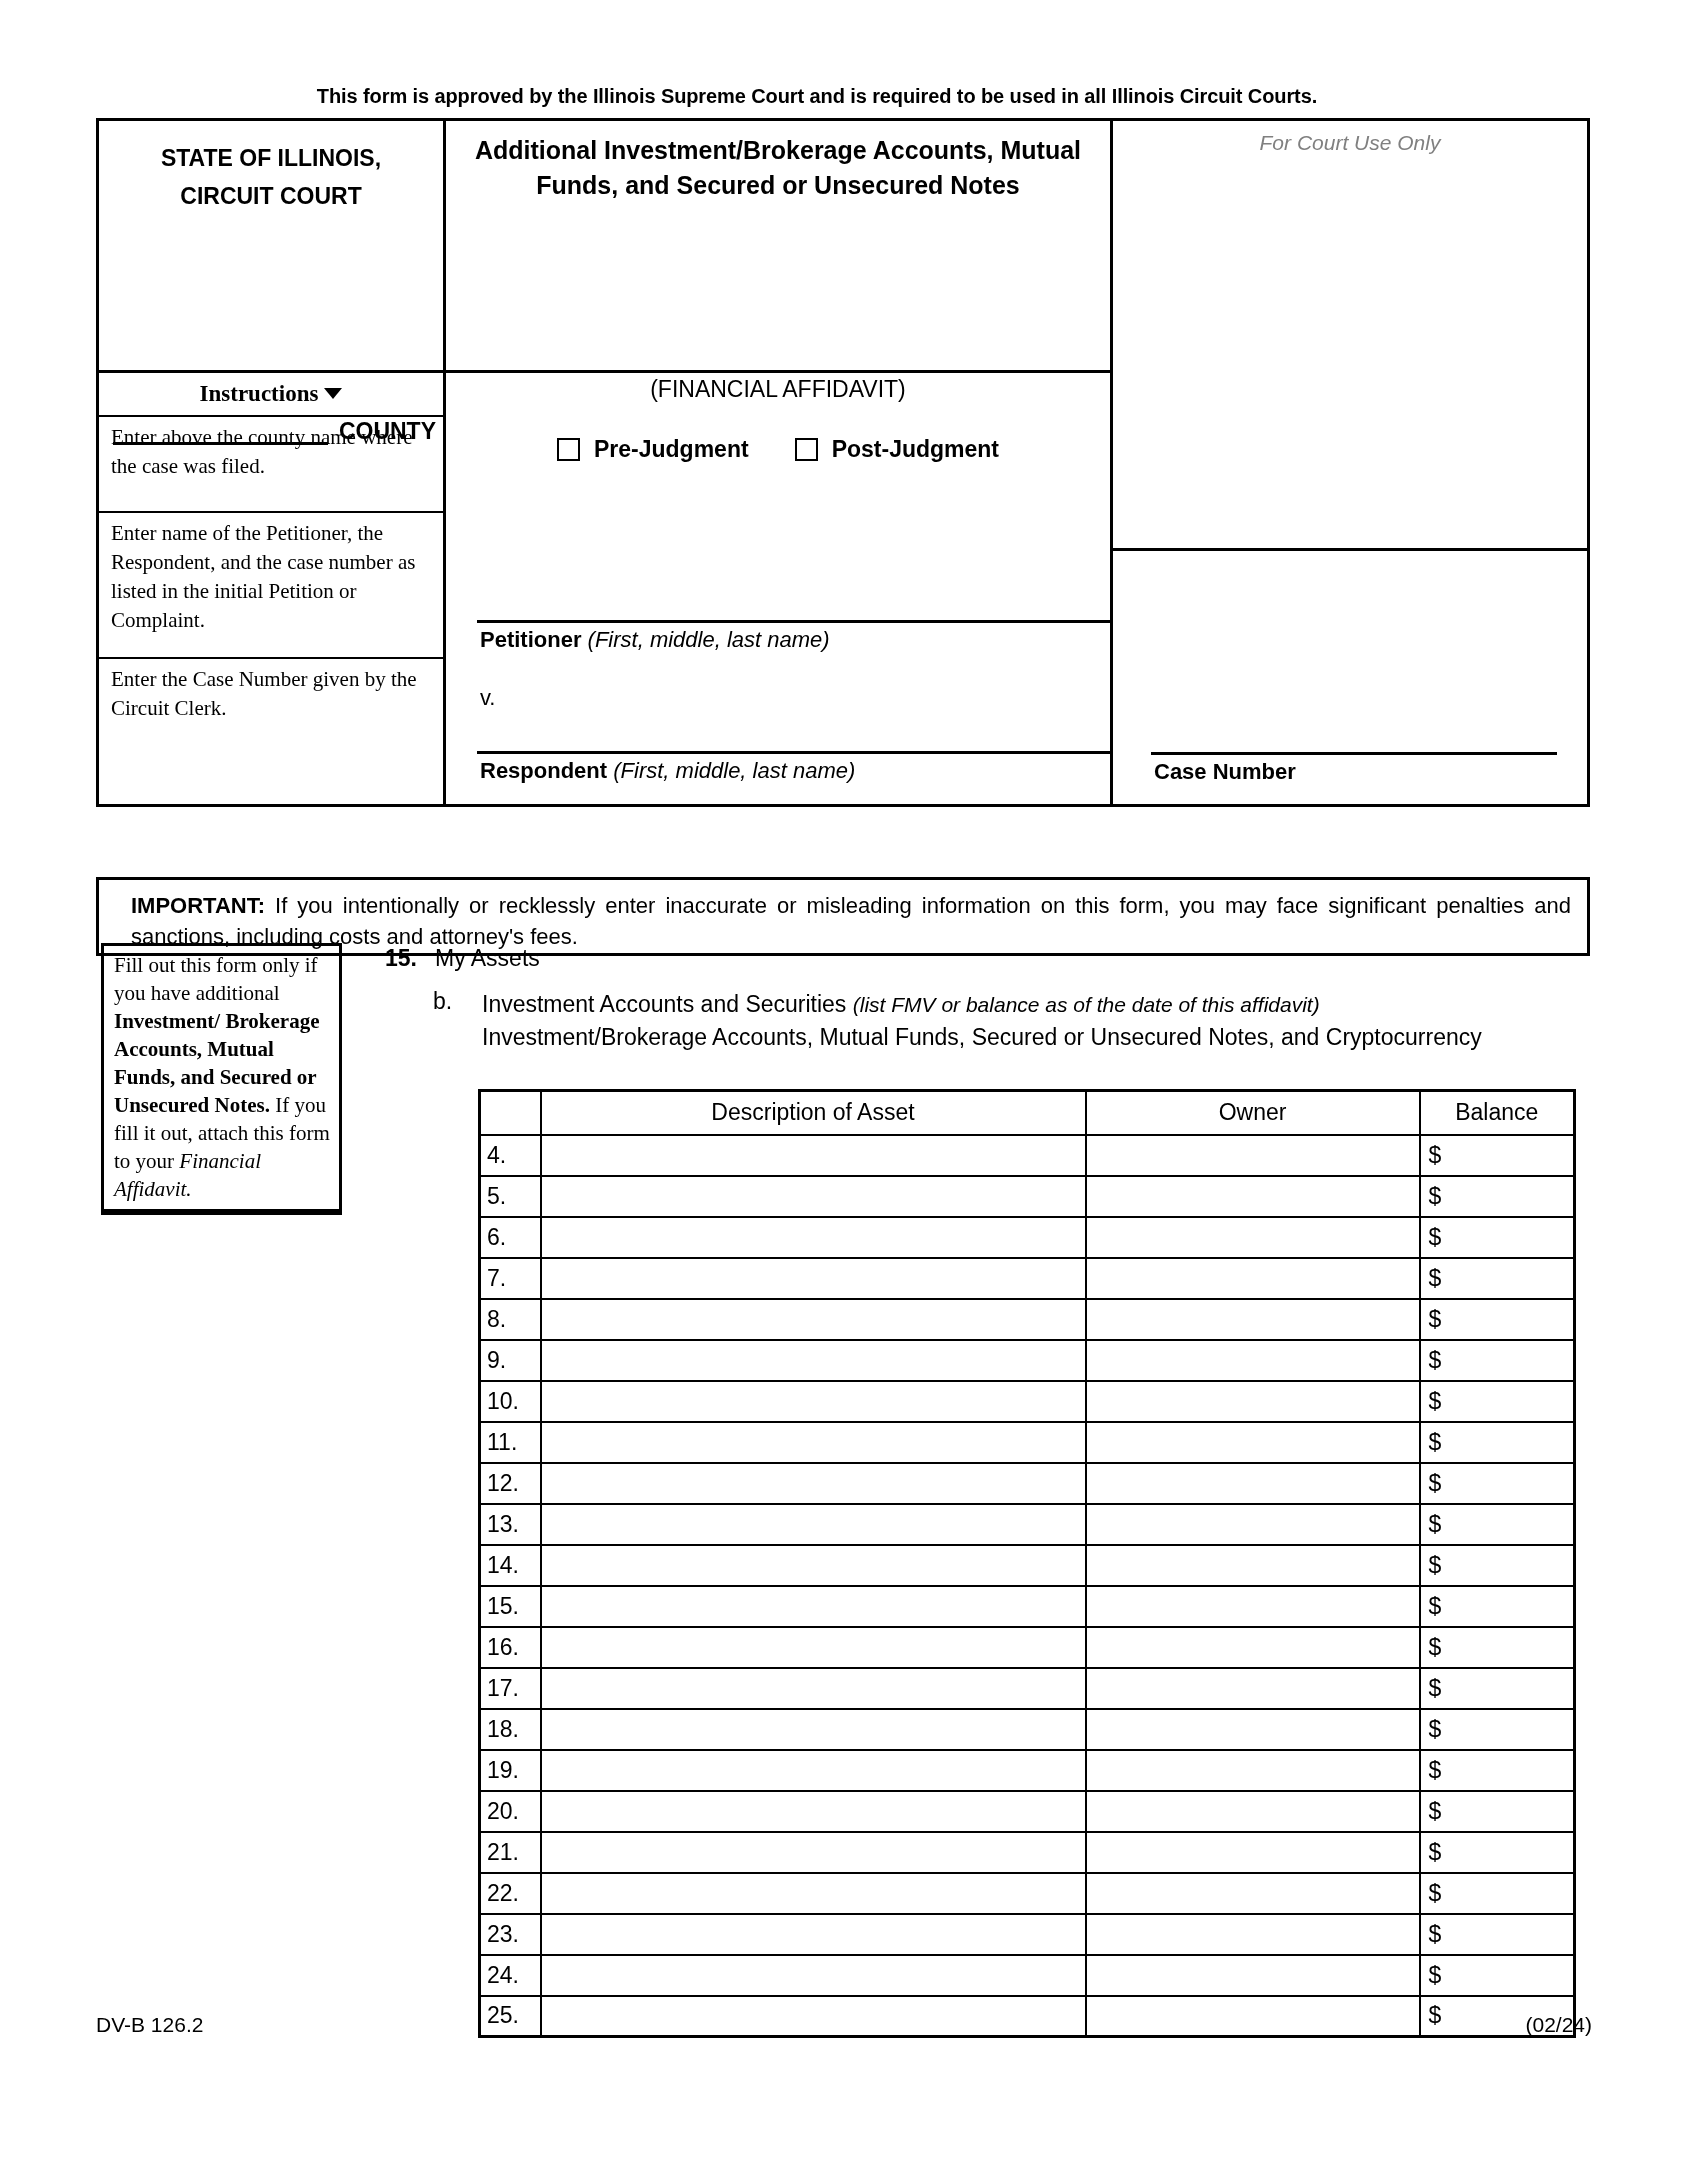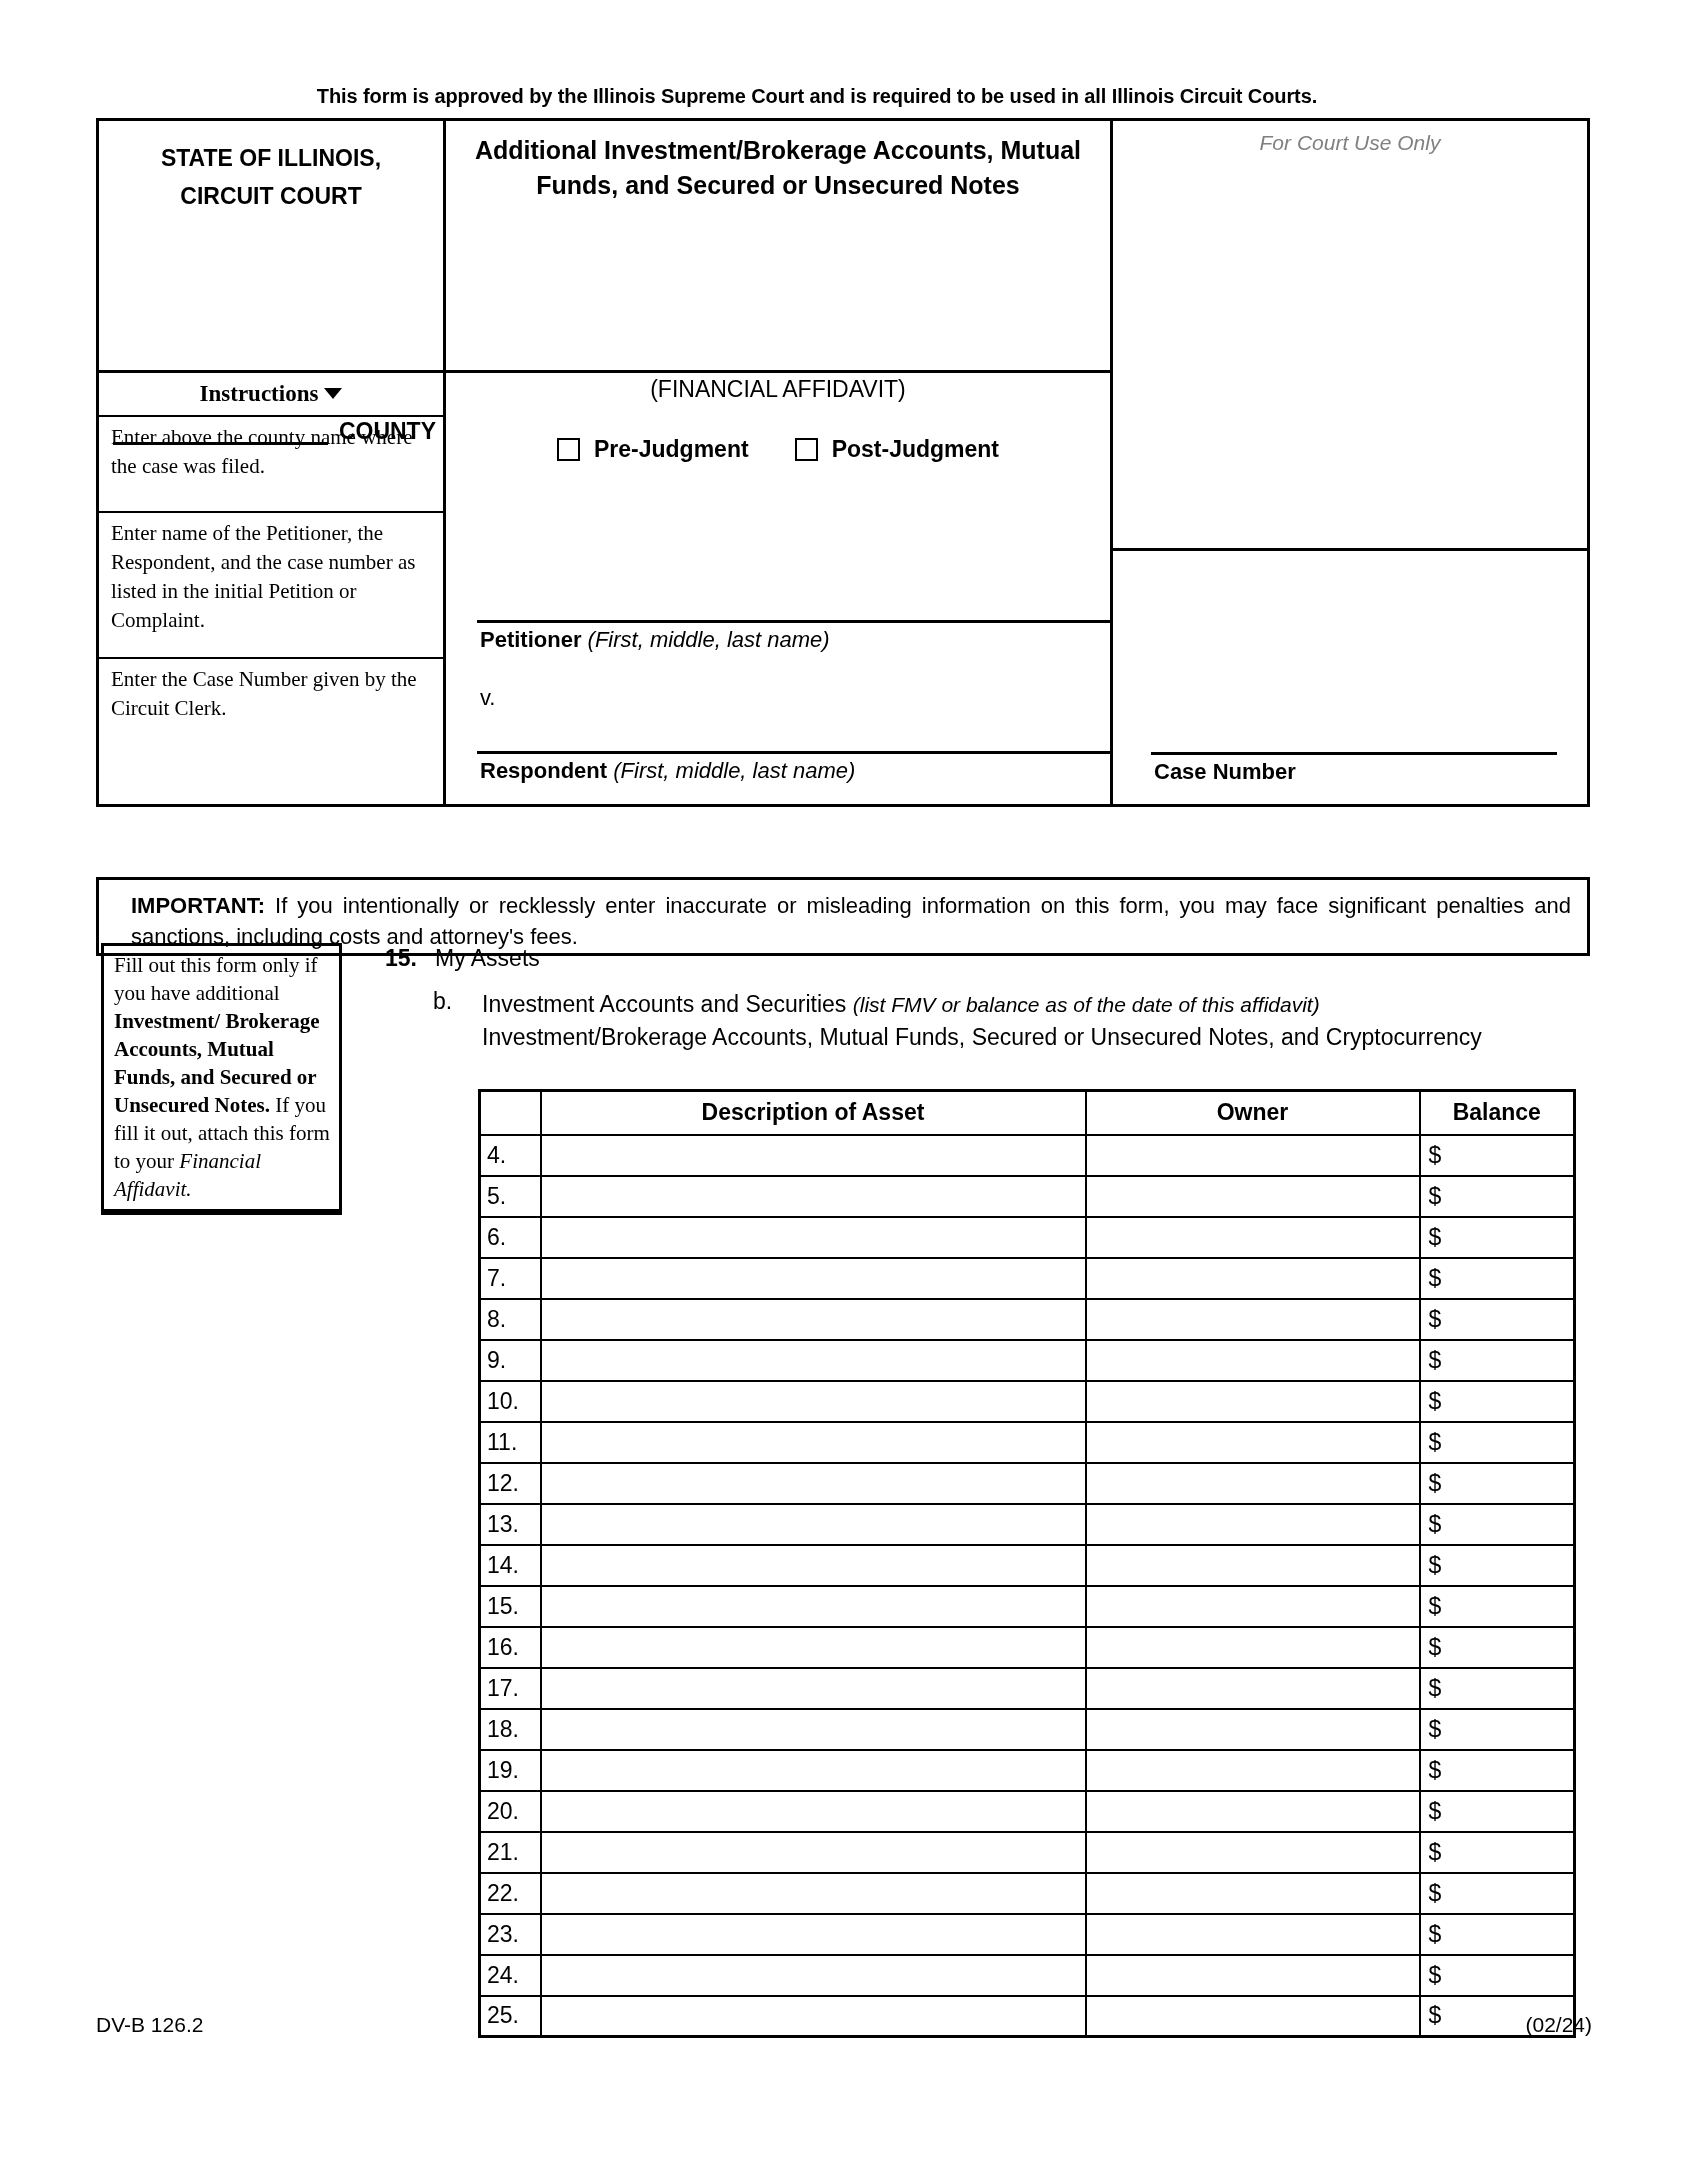--- a/index.html
+++ b/index.html
@@ -337,21 +337,21 @@
     vertical-align: middle;
   }
   .assets-table td.bal {
     text-align: left;
     font-size: 23px;
     padding-left: 8px;
     vertical-align: middle;
   }
   .assets-table .outer-left { border-left-width: 3px; }
   .assets-table .outer-right { border-right-width: 3px; margin-left: 19px; }
-  .assets-table thead th { border-top-width: 3px; font-weight: bold; }
+  .assets-table thead th { border-top-width: 3px; }
   .assets-table tbody tr:last-child td { border-bottom-width: 3px; }
 
   
   .footer-left {
     position: absolute;
     left: 96px; top: 2013px;
     font-size: 21px;
   }
   .footer-center {
     position: absolute;

